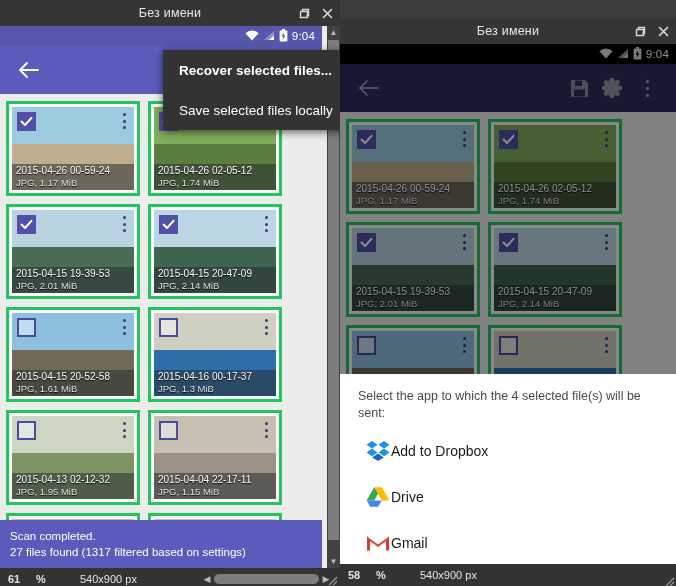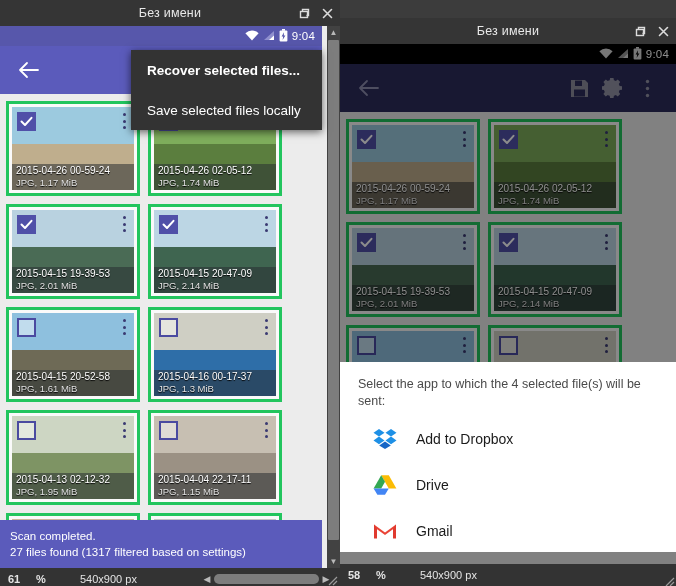--- a/index.html
+++ b/index.html
@@ -50,21 +50,21 @@
           display:flex; flex-direction:column; align-items:center; justify-content:space-between;
           padding:2px 0; cursor:pointer; }
   .dots i { width:3px; height:3px; background:#3a3a72; display:block; border-radius:50%; }
   .cap { position:absolute; left:0; right:0; bottom:0; padding:1px 4px 2px 4px;
          background:rgba(40,45,50,.55); color:#fff; }
   .cap .n  { font-size:10px; display:block; line-height:12px; text-shadow:0 1px 1px #000; }
   .cap .sz { font-size:9.5px; display:block; line-height:11px; color:#e2e2e2; text-shadow:0 1px 1px #000;}
 
   
   .popup { position:absolute; background:#333333; color:#fff; z-index:40;
-           box-shadow:0 2px 8px rgba(0,0,0,.6); }
+           box-shadow:0 2px 8px rgba(0,0,0,.6);margin-left:32px; }
   .popup-item { padding:0 16px; height:40px; display:flex; align-items:center;
                 font-size:13.5px; white-space:nowrap; cursor:pointer; }
   .popup-item.bold { font-weight:bold; }
 
   
   .snack { position:absolute; left:0; right:0; background:#5b5bbb; color:#fff;
            padding:8px 10px; font-size:11.5px; line-height:16px; }
 
   
   .emfoot { height:22px; background:#333333; color:#e4e4e4; display:flex; align-items:center;
@@ -81,21 +81,21 @@
   .hscroll { position:absolute; height:16px; background:#3a3a3a; display:flex; align-items:center; }
   .hthumb { height:10px; background:#7d7d7d; border-radius:5px; }
   .harrow { color:#b9b9b9; font-size:9px; width:14px; text-align:center; }
 
   
   .dim { position:absolute; inset:0; background:rgba(0,0,0,.45); z-index:20; }
 
   
   .dialog { position:absolute; background:#fff; z-index:30; }
   .dlg-title { padding:14px 18px 6px 18px; font-size:12.5px; color:#4a4a4a; line-height:17px; }
-  .dlg-item { display:flex; align-items:center; gap:18px; padding:0 32px; height:46px; cursor:pointer; }
+  .dlg-item { display:flex; align-items:center; padding:0 25px; height:46px; cursor:pointer; }
   .dlg-item .ico { width:26px; height:26px; display:flex; align-items:center; justify-content:center; }
   .dlg-item .lbl { font-size:14px; color:#1b1b1b; }
 
   .resize-grip { position:absolute; right:1px; bottom:1px; width:12px; height:12px; color:#9a9a9a; }
 </style>
 </head>
 <body>
 
 <div id="root">
 
@@ -280,21 +280,21 @@
                 <div class="cap">
                   <span class="n">2015-04-16 00-17-37</span>
                 </div>
               </div>
             </div>
           </div>
       </div>
 
       <div class="dim"></div>
 
-      <div class="dialog" style="left:0; right:0; bottom:12px; height:190px;">
+      <div class="dialog" style="left:0; right:0; bottom:0; height:190px;">
         <div class="dlg-title">Select the app to which the 4 selected file(s) will be sent:</div>
         <div id="dlg-apps">
             <div class="dlg-item">
               <span class="ico">
                 <svg width="24" height="22" viewBox="0 0 24 22">
                   <path d="M6 1L0.5 4.8 6 8.6l5.5-3.8z" fill="#1e90e6"></path>
                   <path d="M18 1l5.5 3.8L18 8.6 12.5 4.8z" fill="#1e90e6"></path>
                   <path d="M0.5 12.4L6 8.6l5.5 3.8L6 16.2z" fill="#1e90e6"></path>
                   <path d="M23.5 12.4L18 8.6l-5.5 3.8 5.5 3.8z" fill="#1e90e6"></path>
                   <path d="M6.2 17.4l5.8-3.9 5.8 3.9-5.8 3.6z" fill="#1666c6"></path>

